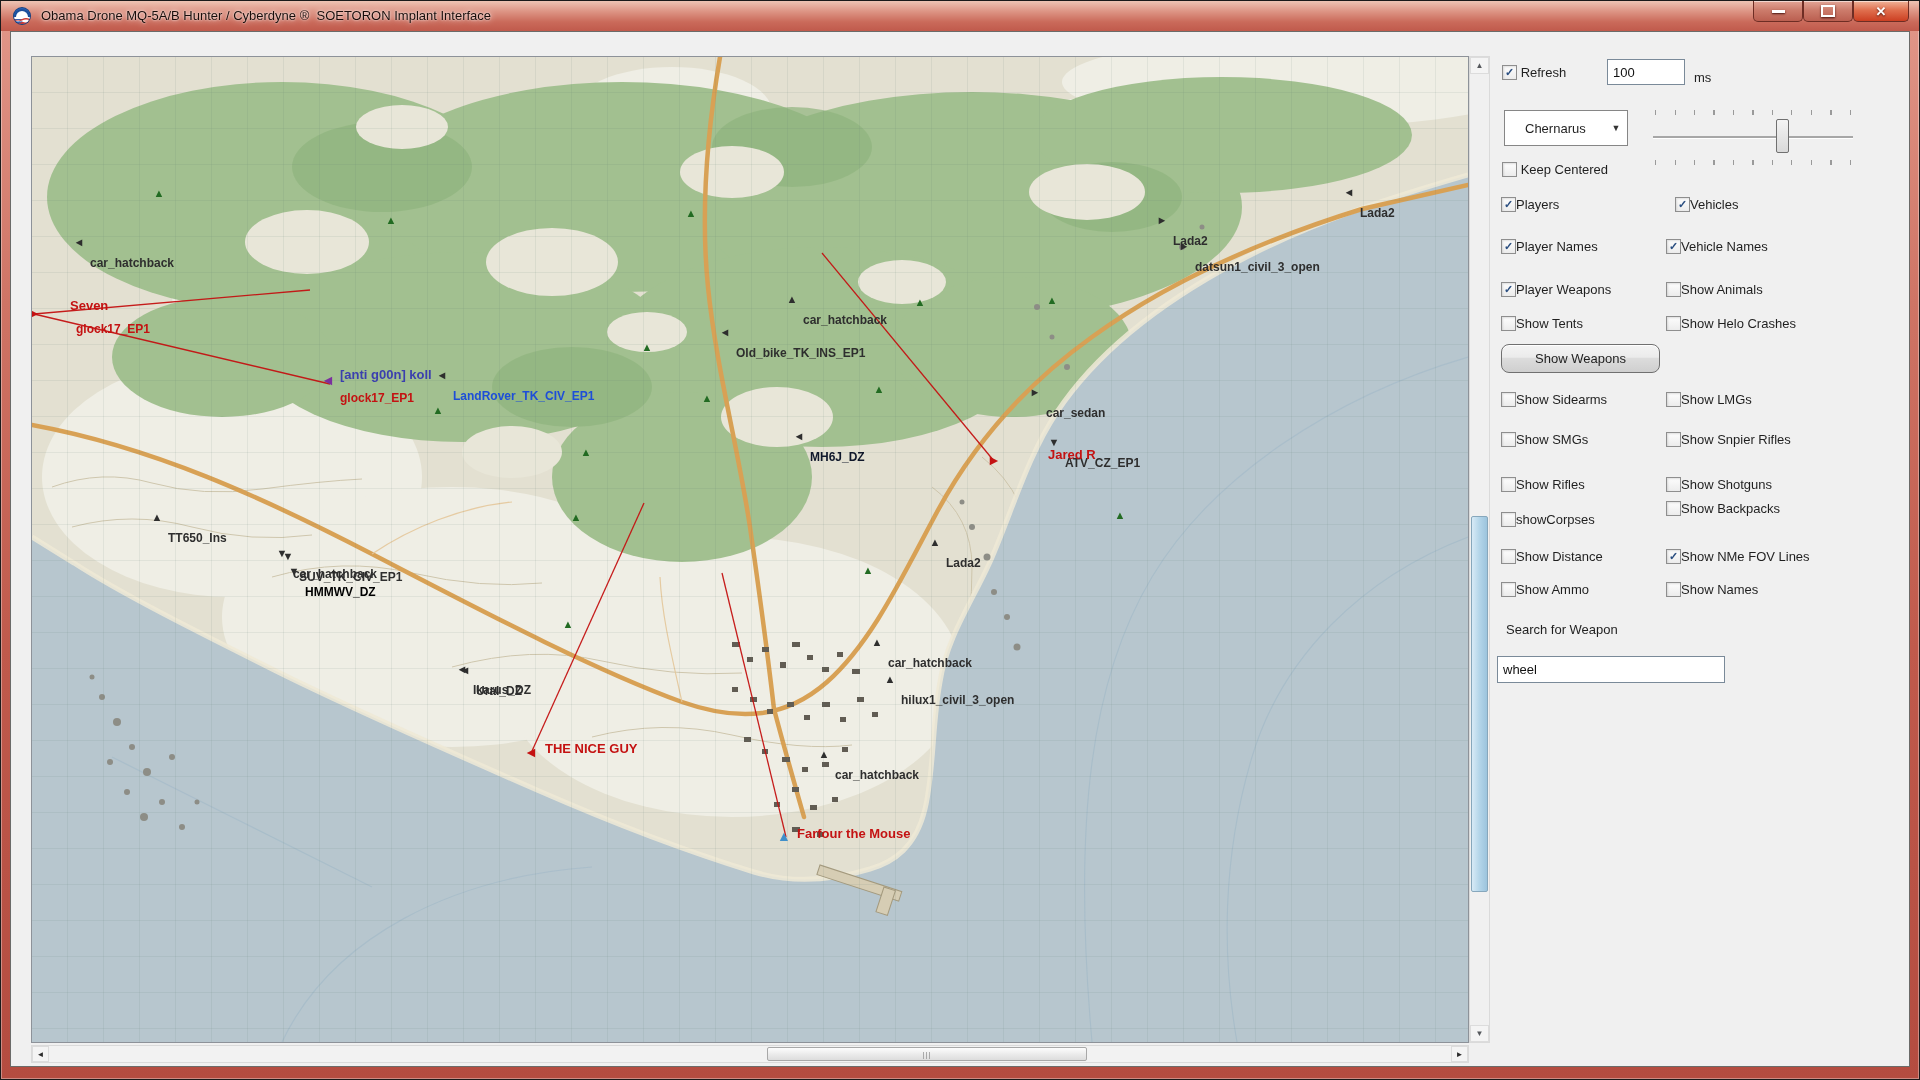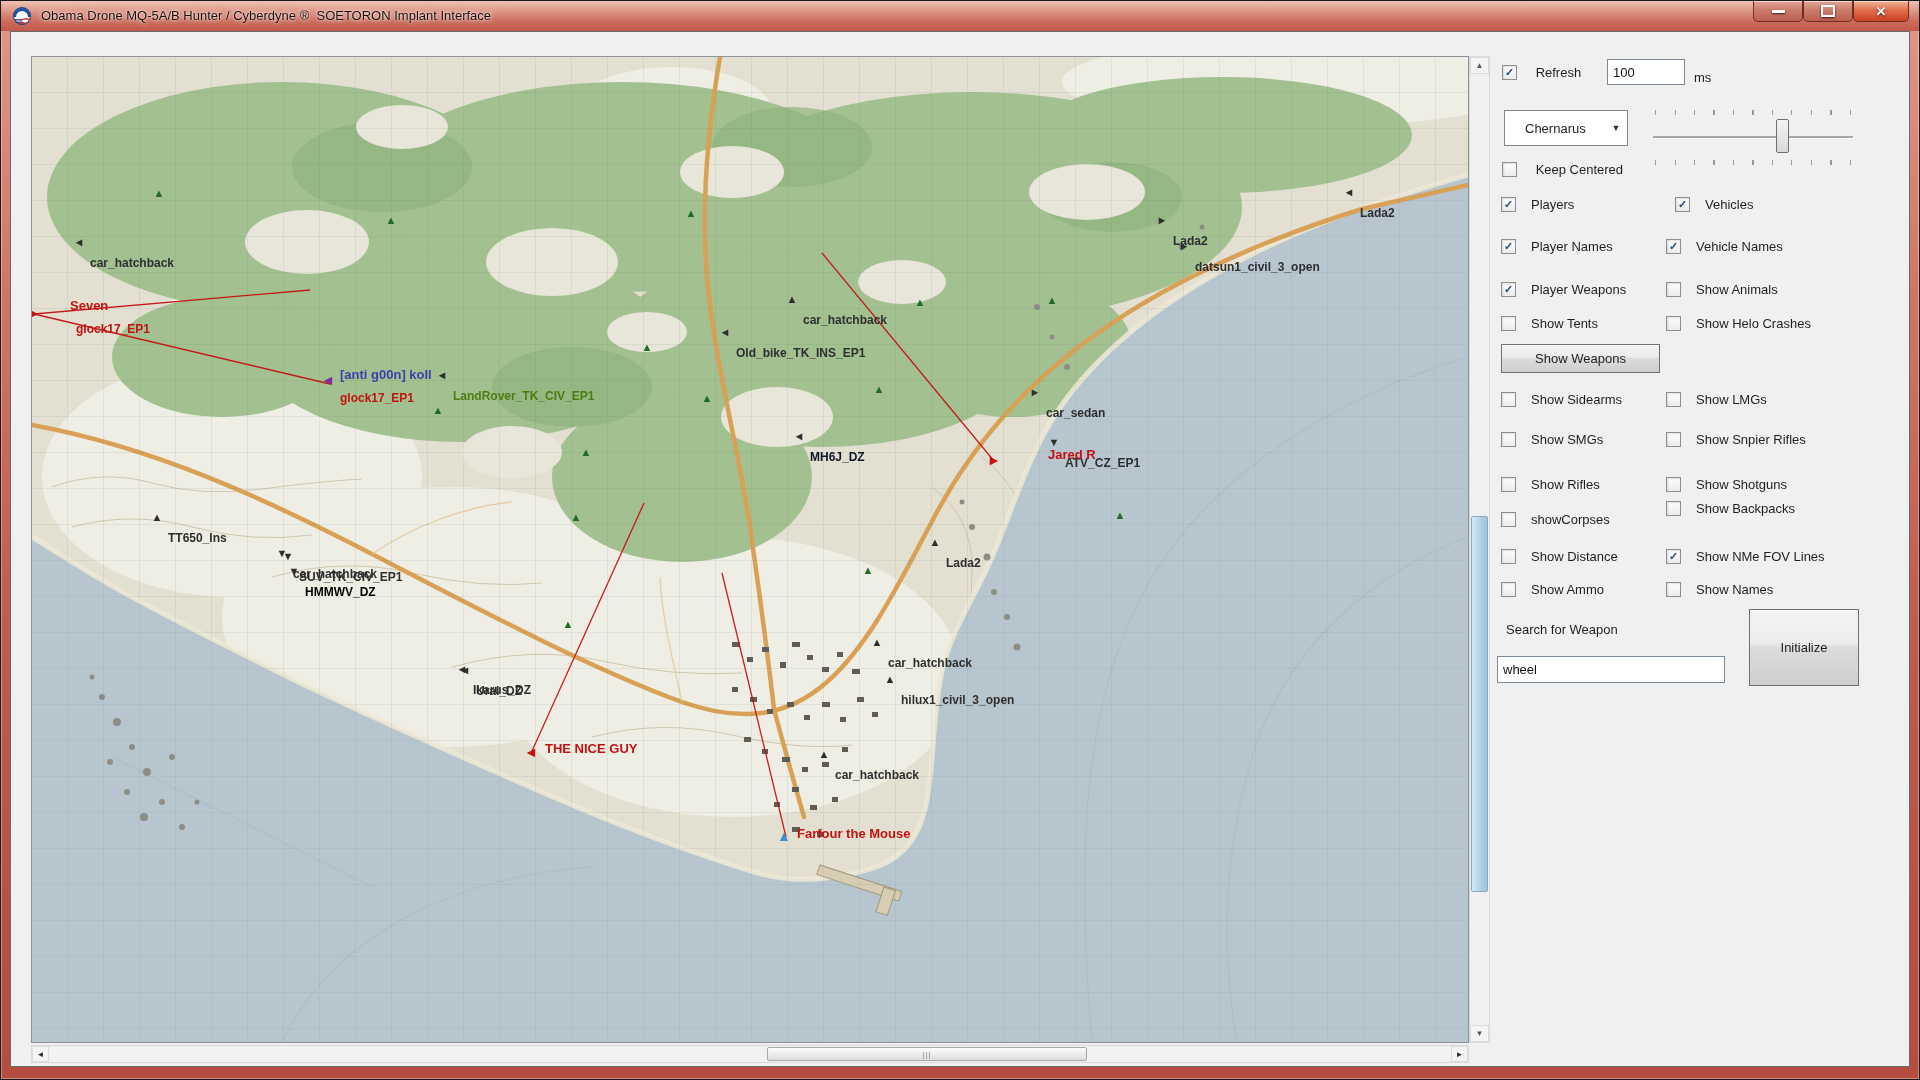--- a/index.html
+++ b/index.html
@@ -60,35 +60,35 @@
     justify-content:center;color:#8a8a8a;font-size:8px;letter-spacing:1px;}
   
   .panel{position:absolute;left:1496px;top:55px;width:402px;height:720px;font-size:13px;color:#1f1f1f;}
   .panel .abs{position:absolute;}
   .cb{display:inline-block;width:13px;height:13px;background:linear-gradient(180deg,#fdfdfd,#ececec);
     border:1px solid #8e8e8e;box-sizing:content-box;vertical-align:middle;line-height:13px;
     text-align:center;font-size:11px;font-weight:bold;color:#2b4f81;
     box-shadow:inset 1px 1px 2px rgba(0,0,0,.12);}
   .cb.on{color:#2b4f81;}
   .cb-item{position:absolute;white-space:nowrap;}
-  .cb-label{margin-left:15px;vertical-align:middle;}
+  .cb-label{margin-left:0;vertical-align:middle;}
   .textbox{position:absolute;border:1px solid #7a8a99;background:#fff;font-size:13px;
     font-family:"Liberation Sans",sans-serif;padding:3px 5px;box-sizing:border-box;color:#111;}
   .combo{position:absolute;left:7px;top:54px;width:124px;height:36px;background:#fff;
     border:1px solid #868686;box-sizing:border-box;display:flex;align-items:center;}
   .combo .val{padding-left:20px;flex:1;}
   .combo .arr{width:22px;text-align:center;font-size:9px;color:#333;}
   .slider{position:absolute;left:150px;top:52px;width:212px;height:62px;}
   .slider .tickrow{position:absolute;left:8px;width:196px;height:5px;
     background:repeating-linear-gradient(90deg,#9a9a9a 0 1px,transparent 1px 19.5px);}
   .slider .track{position:absolute;left:6px;top:28px;width:200px;height:2px;background:#a7a7a7;
     border-bottom:1px solid #fff;}
   .sthumb{position:absolute;top:11px;width:13px;height:34px;border-radius:2px;
     background:linear-gradient(180deg,#f4f4f4,#d9d9d9);border:1px solid #707070;box-sizing:border-box;}
-  .w7btn{position:absolute;border:1px solid #707070;border-radius:0;
+  .w7btn{position:absolute;border:1px solid #707070;border-radius:8px;
     background:linear-gradient(180deg,#f4f4f4 0%,#ebebeb 45%,#dcdcdc 50%,#cfcfcf 100%);
     box-shadow:inset 0 1px 0 #fff;display:flex;align-items:center;justify-content:center;
     font-size:13px;color:#1f1f1f;font-family:"Liberation Sans",sans-serif;}
   .label{position:absolute;white-space:nowrap;}
 </style>
 </head>
 <body>
 
 <div class="win">
 
@@ -297,21 +297,21 @@
         <div>
           <span class="mk-arrow" style="left: 760px; top: 242px; color: rgb(46, 46, 46); font-size: 11px;">▲</span>
           <span class="mk-label" style="left: 771px; top: 242px; color: rgb(46, 46, 46);">car_hatchback</span>
         </div>
         <div>
           <span class="mk-arrow" style="left: 693px; top: 275px; color: rgb(46, 46, 46); font-size: 11px;">◄</span>
           <span class="mk-label" style="left: 704px; top: 275px; color: rgb(46, 46, 46);">Old_bike_TK_INS_EP1</span>
         </div>
         <div>
           <span class="mk-arrow" style="left: 410px; top: 318px; color: rgb(46, 46, 46); font-size: 11px;">◄</span>
-          <span class="mk-label" style="left: 421px; top: 318px; color: #4d7c0f;">LandRover_TK_CIV_EP1</span>
+          <span class="mk-label" style="left: 421px; top: 318px; color: #1d4ed8;">LandRover_TK_CIV_EP1</span>
         </div>
         <div>
           <span class="mk-arrow" style="left: 1003px; top: 335px; color: rgb(46, 46, 46); font-size: 11px;">►</span>
           <span class="mk-label" style="left: 1014px; top: 335px; color: rgb(46, 46, 46);">car_sedan</span>
         </div>
         <div>
           <span class="mk-arrow" style="left: 767px; top: 379px; color: rgb(46, 46, 46); font-size: 11px;">◄</span>
           <span class="mk-label" style="left: 778px; top: 379px; color: #0f172a;">MH6J_DZ</span>
         </div>
         <div>
@@ -466,16 +466,15 @@
         <div class="cb-item" style="left: 169px; top: 492px;"><span class="cb on">✓</span><span class="cb-label">Show NMe FOV Lines</span></div>
         <div class="cb-item" style="left: 4px; top: 525px;"><span class="cb"></span><span class="cb-label">Show Ammo</span></div>
         <div class="cb-item" style="left: 169px; top: 525px;"><span class="cb"></span><span class="cb-label">Show Names</span></div>
       </div>
 
     <button class="w7btn" style="left:4px;top:288px;width:159px;height:29px;">Show Weapons</button>
 
     <span class="label" style="left:9px;top:566px;">Search for Weapon</span>
     <input class="textbox" style="left: 0px; top: 600px; width: 228px; height: 27px;" value="wheel">
 
-    <button class="w7btn" style="left:252px;top:553px;width:110px;height:77px;">Initialize</button>
   </div>
 
 </div>
 
 </body></html>

